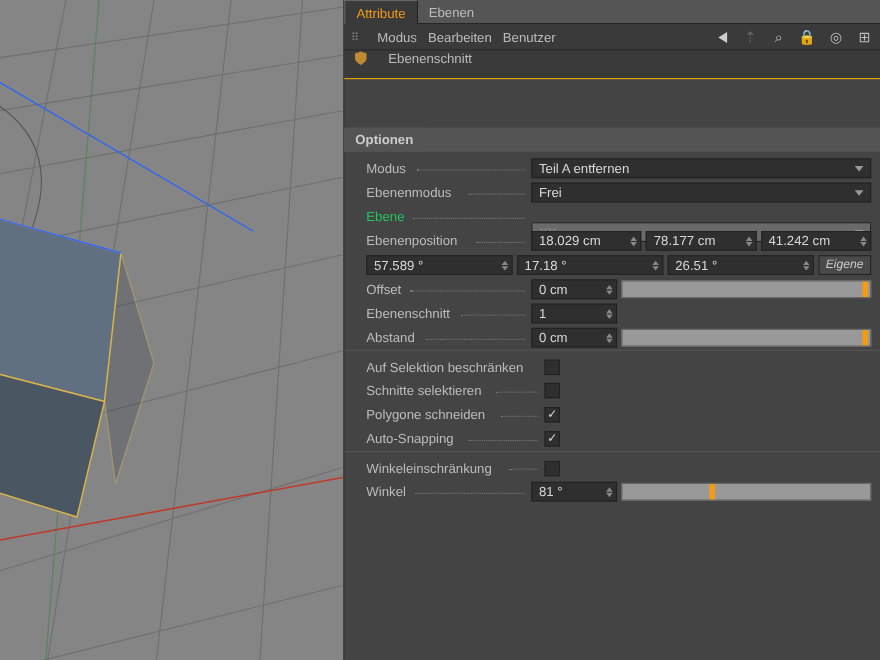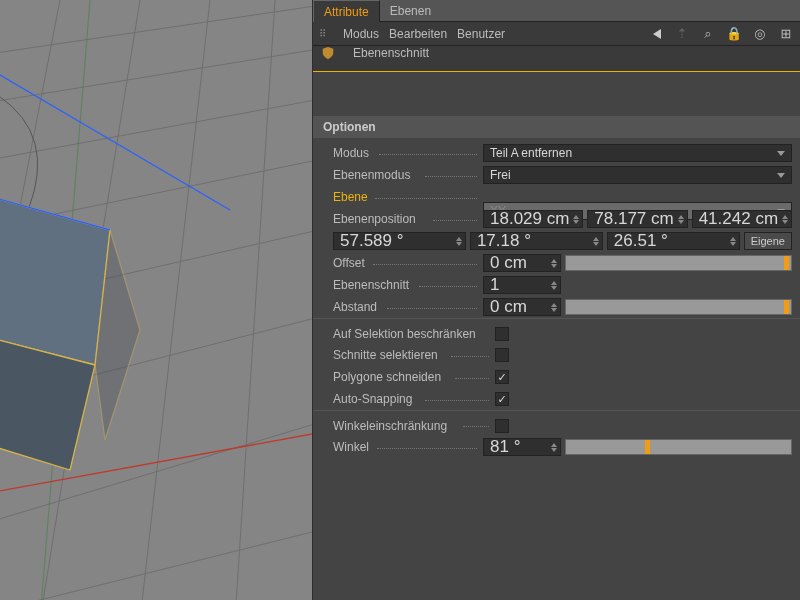--- a/index.html
+++ b/index.html
@@ -18,32 +18,32 @@
   .menubar .iconbtn { width:16px; height:16px; color:#bcbcbc; display:flex; align-items:center; justify-content:center; cursor:pointer; font-size:13px;}
   .menubar .arrow { width:0; height:0; border-top:5px solid transparent; border-bottom:5px solid transparent; border-right:8px solid #ccc; margin-right:3px;}
   .objhdr { display:flex; align-items:flex-start; height:26px; background:#3a3a3a; padding:0 8px; gap:18px; border-bottom:1px solid #eab308;}
   .objhdr .shield { width:14px; height:14px; }
   .tabs2 { display:flex; height:22px; background:#545454;margin-top:44px; }
   .tab2 { padding:4px 10px 0 10px; color:#ccc; font-weight:bold; font-size:12px; background:#545454; height:22px; }
   .proplist { padding: 4px 0 0 0; }
   .row { display:flex; align-items:center; height:22px; padding: 0 8px 0 20px; gap:2px; }
   .row.sep { border-top:1px solid #555; margin-top:0; padding-top:4px; height:26px; }
   .plabel { width: 148px; color:#bcbcbc; font-size:12px; white-space:nowrap; overflow:hidden; position:relative; }
-  .plabel.disabled { color:#eab308; }
+  .plabel.disabled { color:#22c55e; }
   .plabel::after { content:""; position:absolute; left:var(--dotstart,0); right:4px; top:55%; border-bottom:1px dotted #777; }
   .fieldarea { display:flex; flex:1; gap:4px; align-items:center; }
   .select { flex:1; height:18px; background:#2f2f2f; border:1px solid #222; color:#d8d8d8; font-size:12px; display:flex; align-items:center; justify-content:space-between; padding:0 6px; cursor:pointer; }
   .select.disabled { background:#6a6a6a; color:#8a8a8a;margin-top:28px; }
   .select .chev { width:0;height:0;border-left:4px solid transparent;border-right:4px solid transparent;border-top:5px solid #999; }
-  .spin { height:18px; background:#2f2f2f; border:1px solid #222; color:#d8d8d8; font-size:17px; display:flex; align-items:center; justify-content:space-between; padding:0 2px 0 6px; min-width:0; }
+  .spin { height:18px; background:#2f2f2f; border:1px solid #222; color:#d8d8d8; font-size:12px; display:flex; align-items:center; justify-content:space-between; padding:0 2px 0 6px; min-width:0; }
   .spin .val { white-space:nowrap; overflow:hidden; }
   .spin .arrows { width:8px; display:flex; flex-direction:column; align-items:center; gap:1px; }
   .aru { width:0;height:0;border-left:3px solid transparent;border-right:3px solid transparent;border-bottom:4px solid #888; }
   .ard { width:0;height:0;border-left:3px solid transparent;border-right:3px solid transparent;border-top:4px solid #888; }
-  .btn { height:18px; background:#4a4a4a; border:1px solid #222; color:#ccc; font-size:11px; padding:0 6px; display:flex; align-items:center; cursor:pointer;}
+  .btn { height:18px; background:#4a4a4a; border:1px solid #222; color:#ccc; font-size:11px; padding:0 6px; display:flex; align-items:center; cursor:pointer;font-style:italic;}
   .check { width:14px; height:14px; background:#2f2f2f; border:1px solid #222; display:flex; align-items:center; justify-content:center; cursor:pointer;}
   .check.checked::after { content:"✓"; font-size:11px; color:#ddd; line-height:1; }
   .slider { flex:1; height:16px; background:#999; position:relative; border:1px solid #666; cursor:pointer;}
   .slider .thumb { position:absolute; top:0; bottom:0; width:5px; background:#f39c12; }
 </style>
 </head>
 <body>
 
 <div class="root">
   <div class="viewport">

